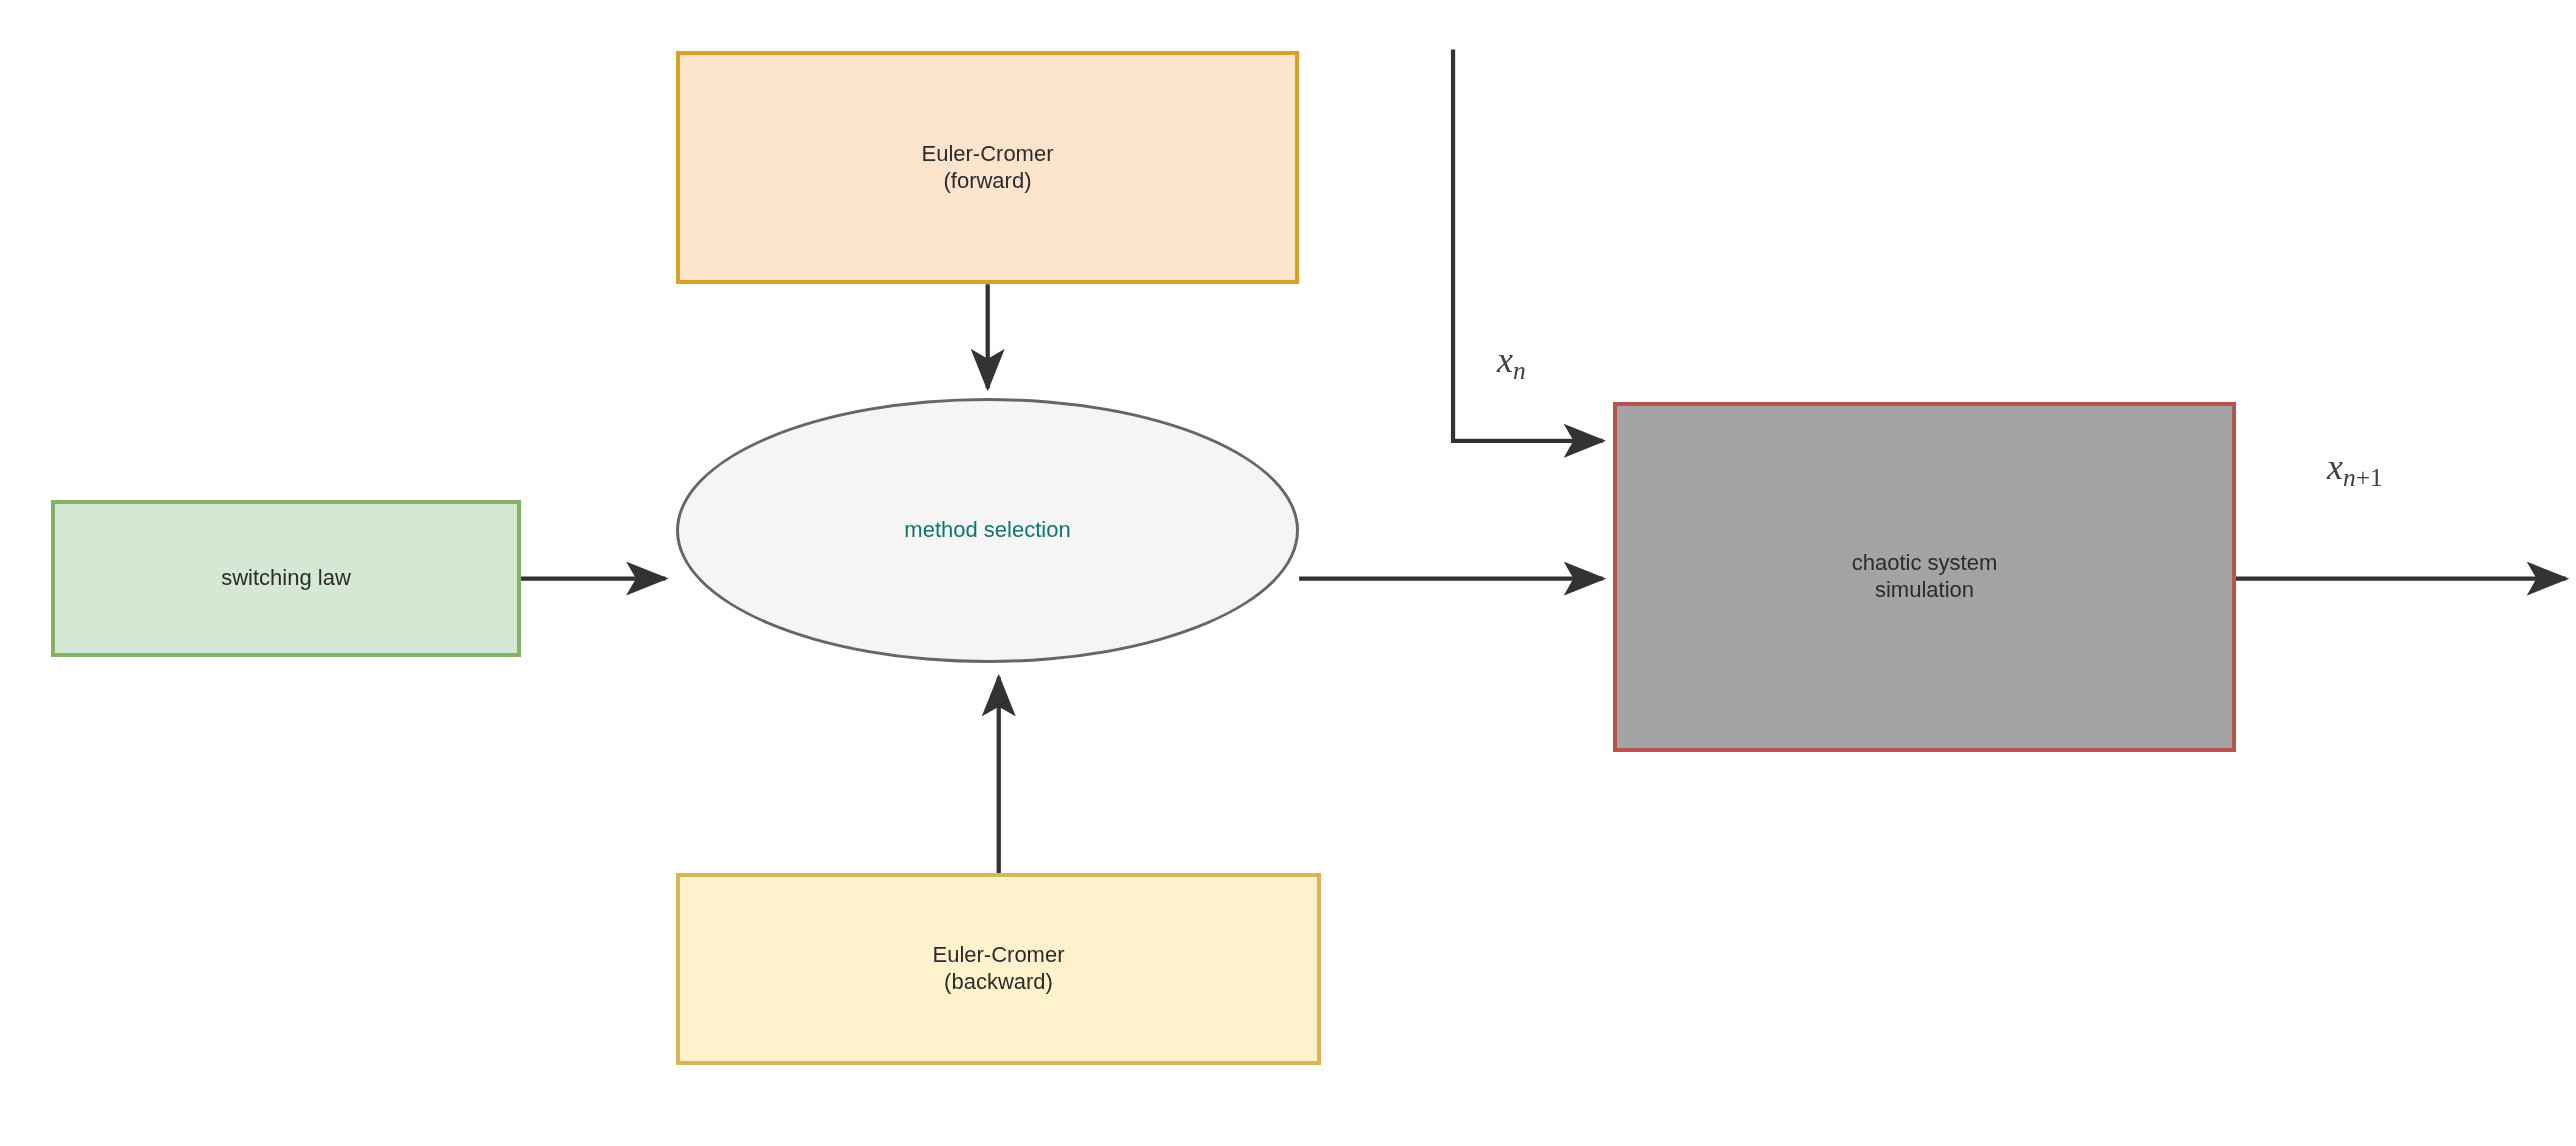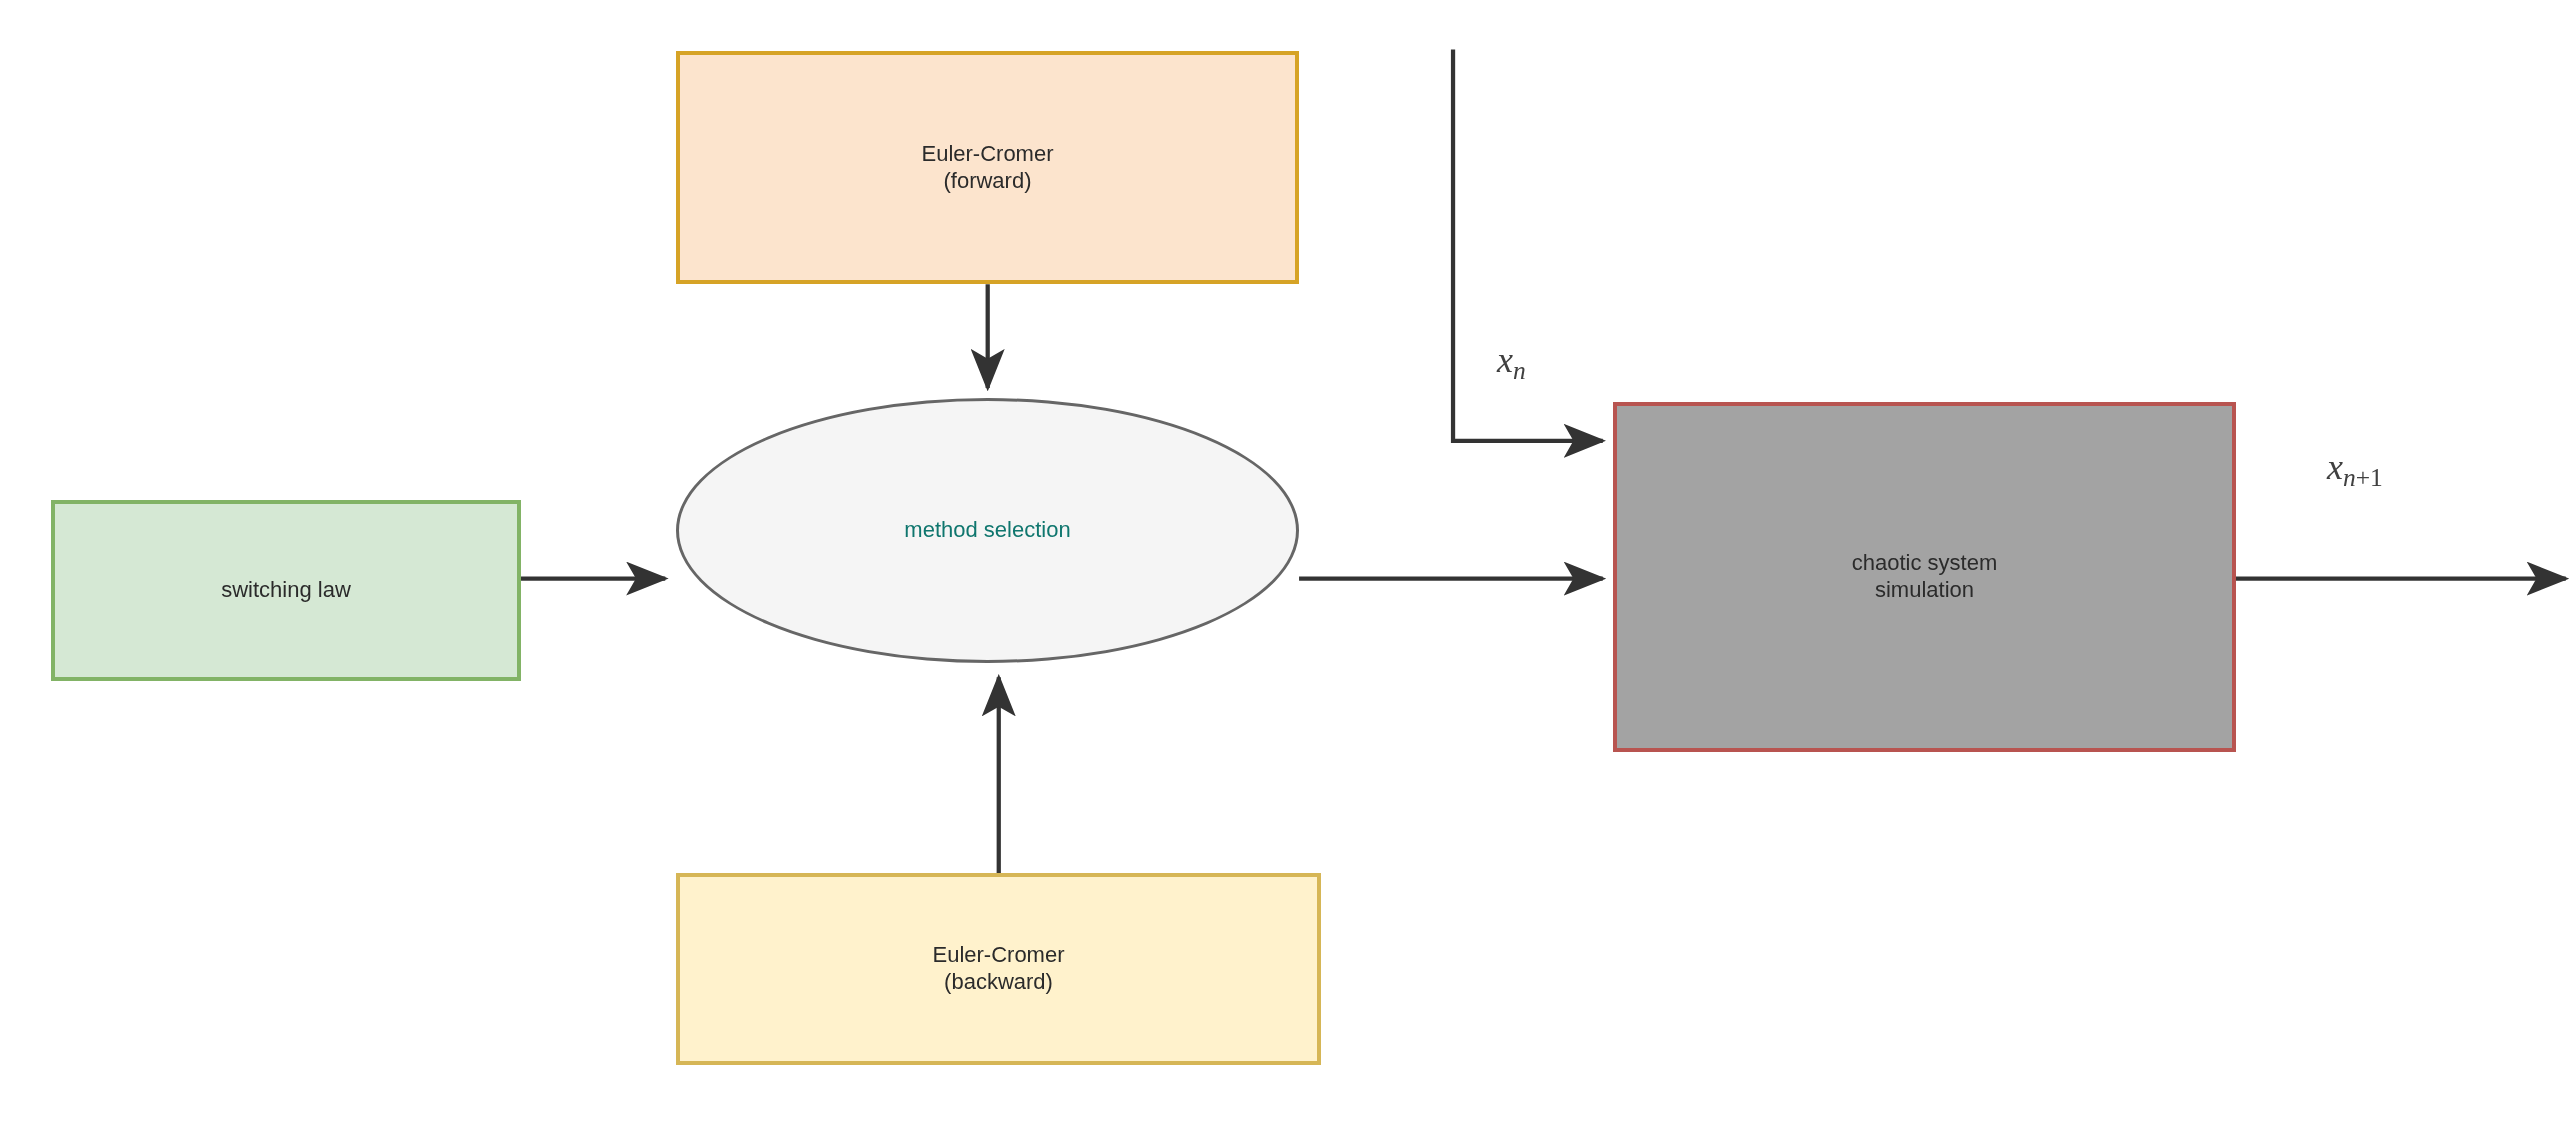--- a/index.html
+++ b/index.html
@@ -39,21 +39,21 @@
     border-width: 4.3px;
     border-style: solid;
   }
   .node.ellipse {
     border-radius: 50%;
     border-width: 3.4px;
     border-style: solid;
     color: #0f766e;
   }
   
-  #node-switching-law { left: 51px;  top: 500px;  width: 470px; height: 181px; }
+  #node-switching-law { left: 51px;  top: 500px;  width: 470px; height: 157px; }
   #node-euler-forward { left: 676px; top: 51px;   width: 623px; height: 233px; }
   #node-euler-backward{ left: 676px; top: 873px; width: 645px; height: 192px; }
   #node-method-selection { left: 676px; top: 398px; width: 623px; height: 265px; }
   #node-chaotic-system{ left: 1613px; top: 402px; width: 623px; height: 350px; }
 
   .edge-label {
     position: absolute;
     font-size: 32px;
     color: #404040;
     white-space: nowrap;

